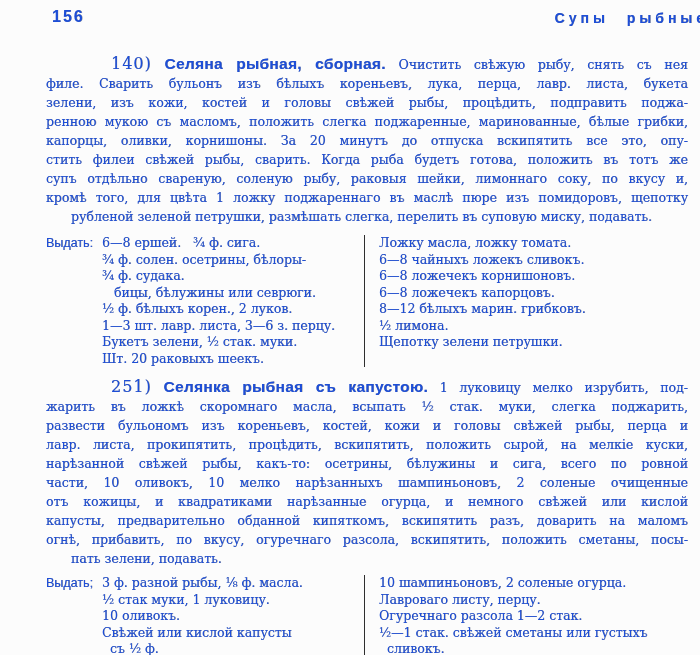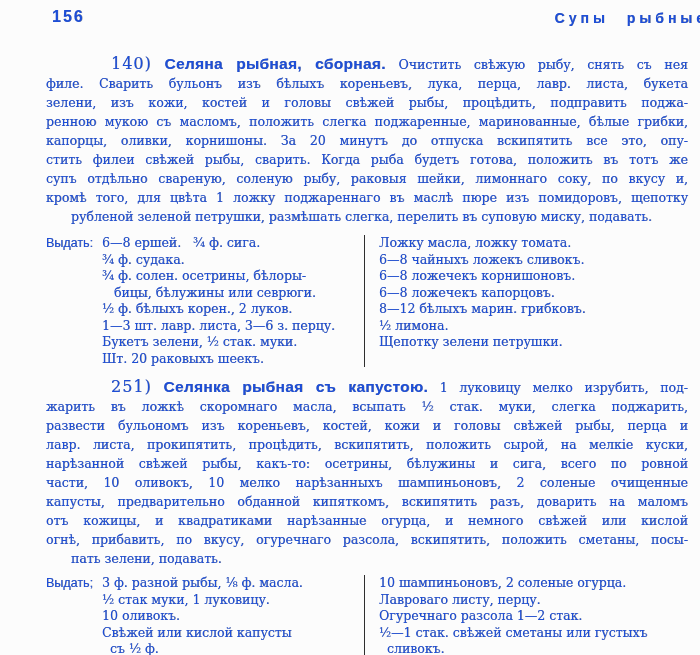--- a/index.html
+++ b/index.html
@@ -122,22 +122,22 @@
         <div class="para-line">супъ отдѣльно свареную, соленую рыбу, раковыя шейки, лимоннаго соку, по вкусу и,</div>
         <div class="para-line">кромѣ того, для цвѣта 1 ложку поджареннаго въ маслѣ пюре изъ помидоровъ, щепотку</div>
         <div class="para-line">рубленой зеленой петрушки, размѣшать слегка, перелить въ суповую миску, подавать.</div>
       </div>
   </div>
 
   <div class="issue-block issue-140">
     <div class="issue-label">Выдать:</div>
     <div class="ing-left">
         <div class="ing-line">6—8 ершей.   ¾ ф. сига.</div>
+        <div class="ing-line">¾ ф. солен. осетрины, бѣлоры-</div>
         <div class="ing-line">¾ ф. судака.</div>
-        <div class="ing-line">¾ ф. солен. осетрины, бѣлоры-</div>
         <div class="ing-line">   бицы, бѣлужины или севрюги.</div>
         <div class="ing-line">½ ф. бѣлыхъ корен., 2 луков.</div>
         <div class="ing-line">1—3 шт. лавр. листа, 3—6 з. перцу.</div>
         <div class="ing-line">Букетъ зелени, ½ стак. муки.</div>
         <div class="ing-line">Шт. 20 раковыхъ шеекъ.</div>
       </div>
     <div class="ing-right">
         <div class="ing-line">Ложку масла, ложку томата.</div>
         <div class="ing-line">6—8 чайныхъ ложекъ сливокъ.</div>
         <div class="ing-line">6—8 ложечекъ корнишоновъ.</div>
@@ -153,22 +153,22 @@
       <span class="r-num">251)</span>
       <span class="r-title">Селянка рыбная съ капустою.</span>
       <span class="r-rest">1 луковицу мелко изрубить, под-</span>
     </div>
     <div class="para-lines">
         <div class="para-line">жарить въ ложкѣ скоромнаго масла, всыпать ½ стак. муки, слегка поджарить,</div>
         <div class="para-line">развести бульономъ изъ кореньевъ, костей, кожи и головы свѣжей рыбы, перца и</div>
         <div class="para-line">лавр. листа, прокипятить, процѣдить, вскипятить, положить сырой, на мелкіе куски,</div>
         <div class="para-line">нарѣзанной свѣжей рыбы, какъ-то: осетрины, бѣлужины и сига, всего по ровной</div>
         <div class="para-line">части, 10 оливокъ, 10 мелко нарѣзанныхъ шампиньоновъ, 2 соленые очищенные</div>
+        <div class="para-line">отъ кожицы, и квадратиками нарѣзанные огурца, и немного свѣжей или кислой</div>
         <div class="para-line">капусты, предварительно обданной кипяткомъ, вскипятить разъ, доварить на маломъ</div>
-        <div class="para-line">отъ кожицы, и квадратиками нарѣзанные огурца, и немного свѣжей или кислой</div>
         <div class="para-line">огнѣ, прибавить, по вкусу, огуречнаго разсола, вскипятить, положить сметаны, посы-</div>
         <div class="para-line">пать зелени, подавать.</div>
       </div>
   </div>
 
   <div class="issue-block issue-141">
     <div class="issue-label">Выдать;</div>
     <div class="ing-left">
         <div class="ing-line">3 ф. разной рыбы, ⅛ ф. масла.</div>
         <div class="ing-line">½ стак муки, 1 луковицу.</div>

